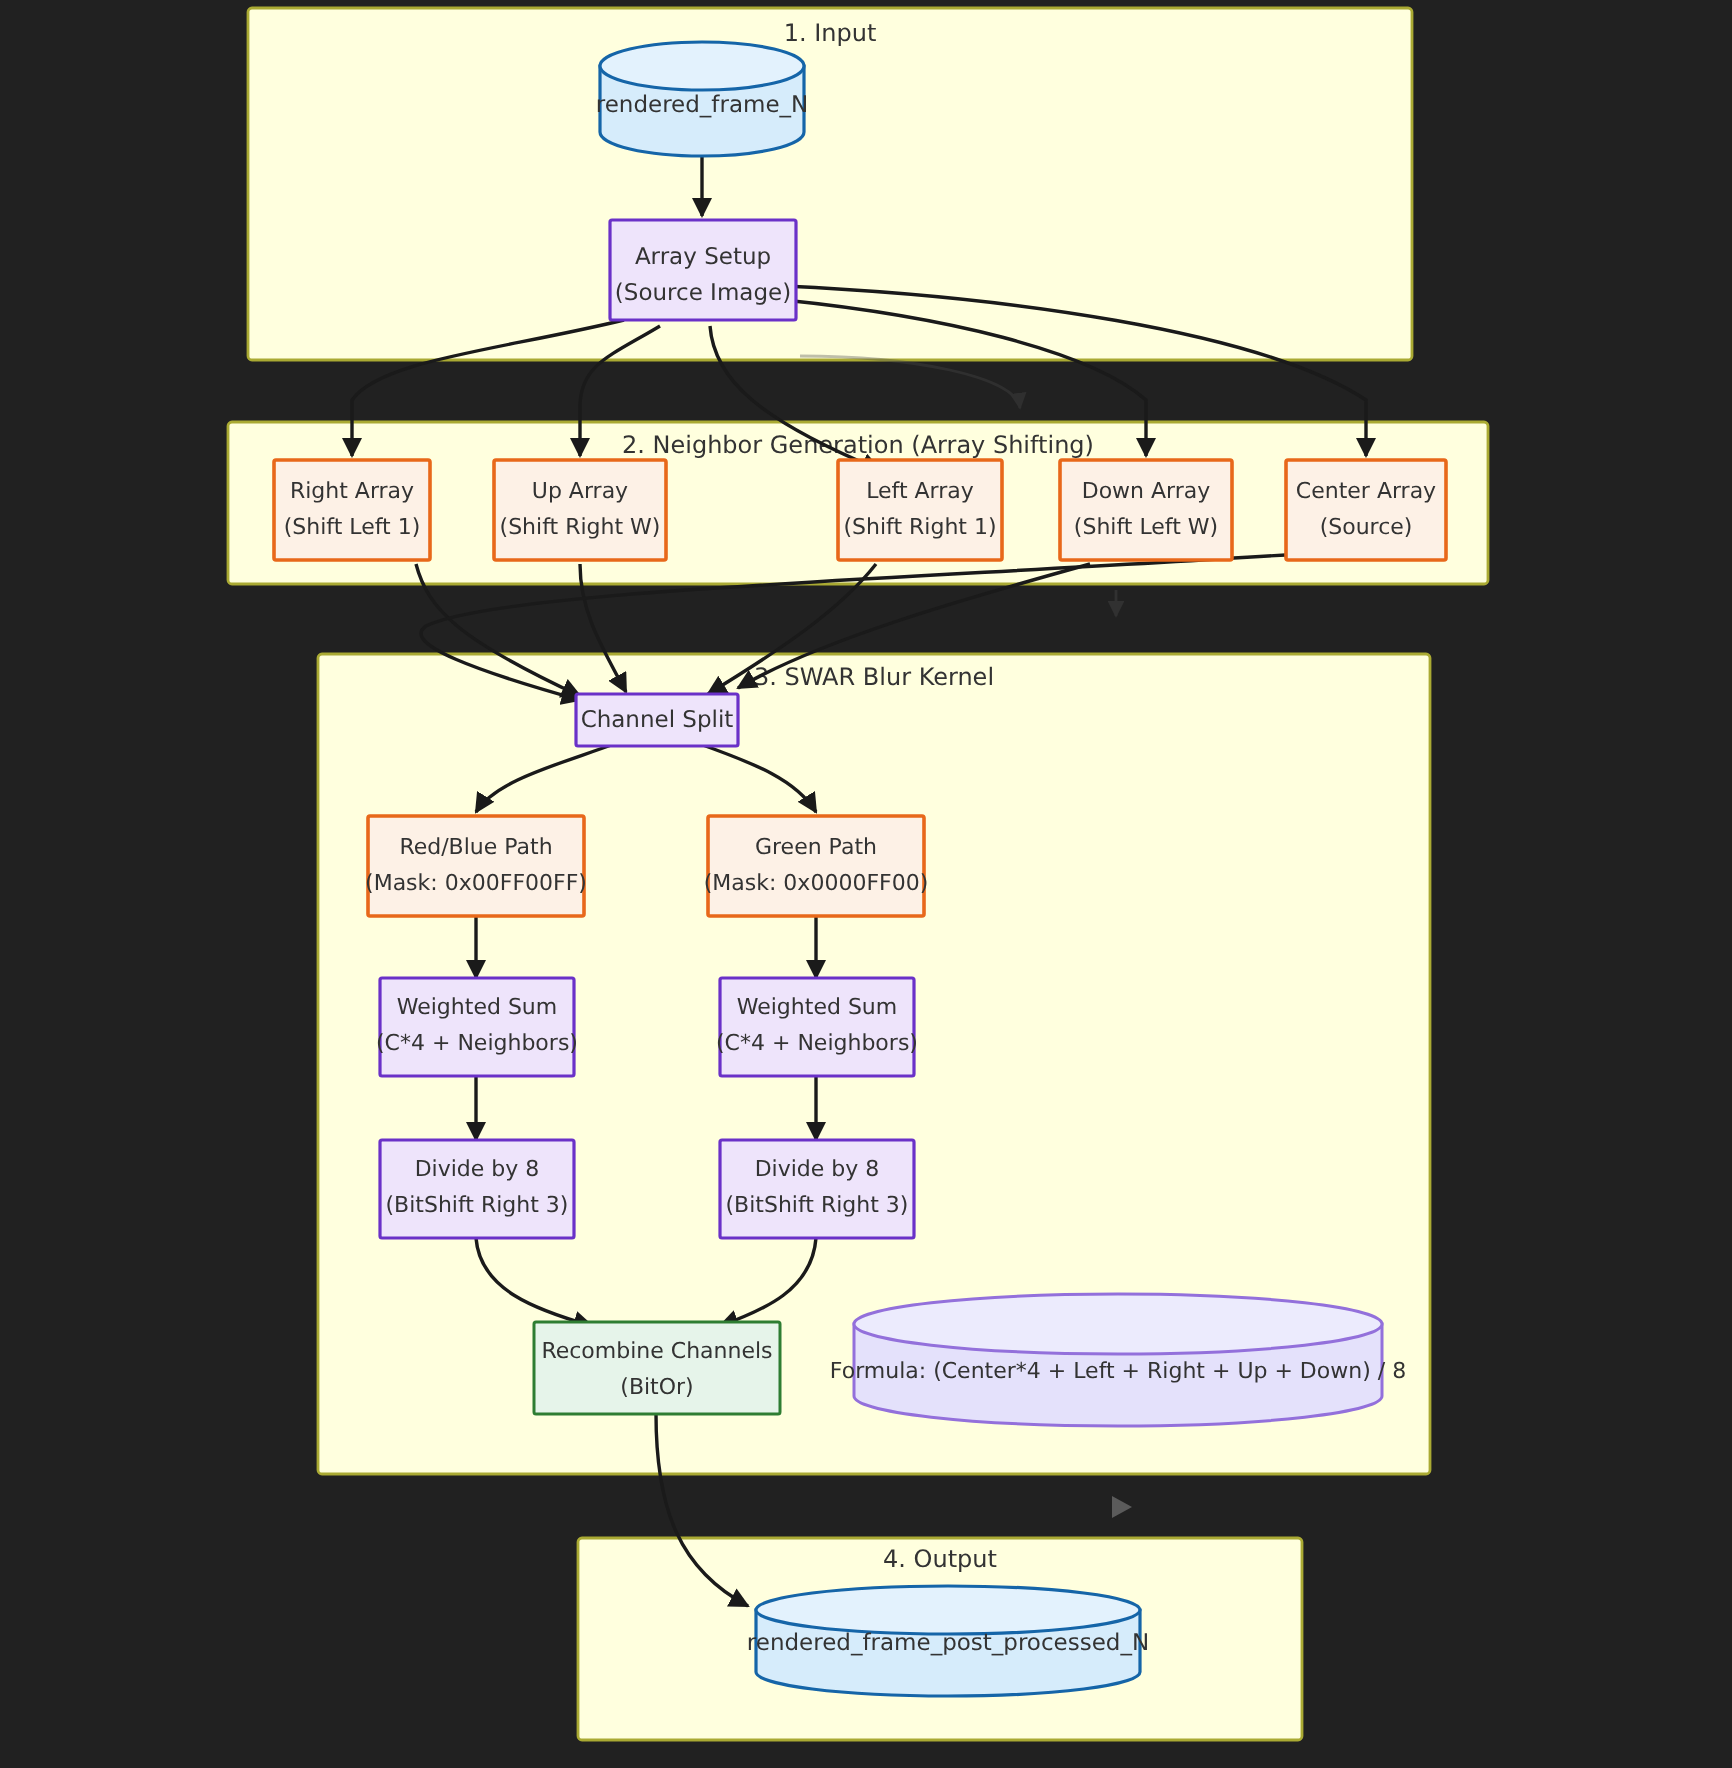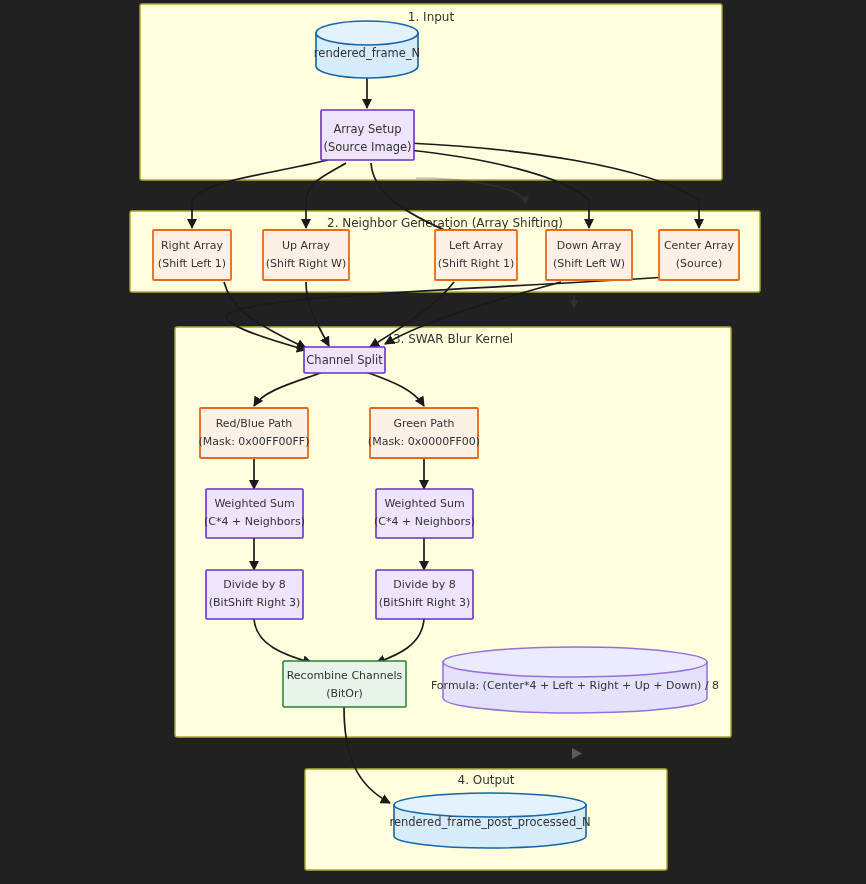--- a/index.html
+++ b/index.html
@@ -9,21 +9,21 @@
   }
   body {
     width: 866px;
     height: 884px;
     position: relative;
     overflow: hidden;
     font-family: "DejaVu Sans", "Liberation Sans", sans-serif;
   }
   #diagram-root {
     position: absolute;
-    left: 16px; top: 0;
+    left: 0; top: 0;
     width: 769px;
     height: 884px;
     text-align: right;
   }
   svg.flow {
     position: absolute;
     left: 0; top: 0;
     width: 866px;
     height: 884px;
     display: block;

